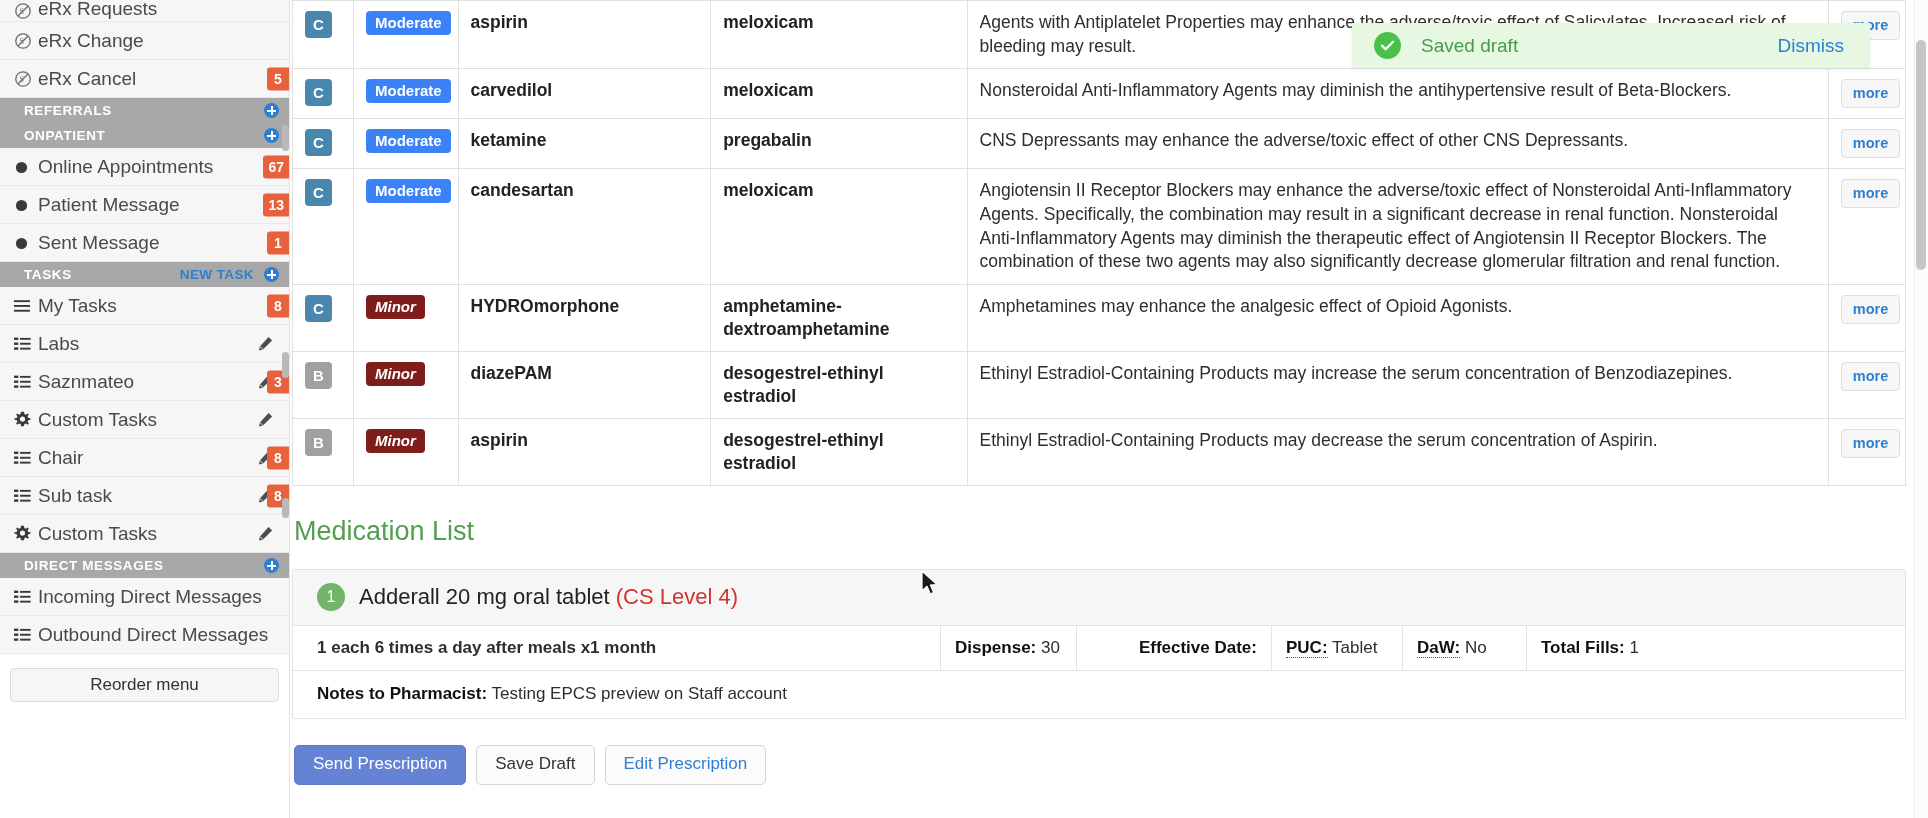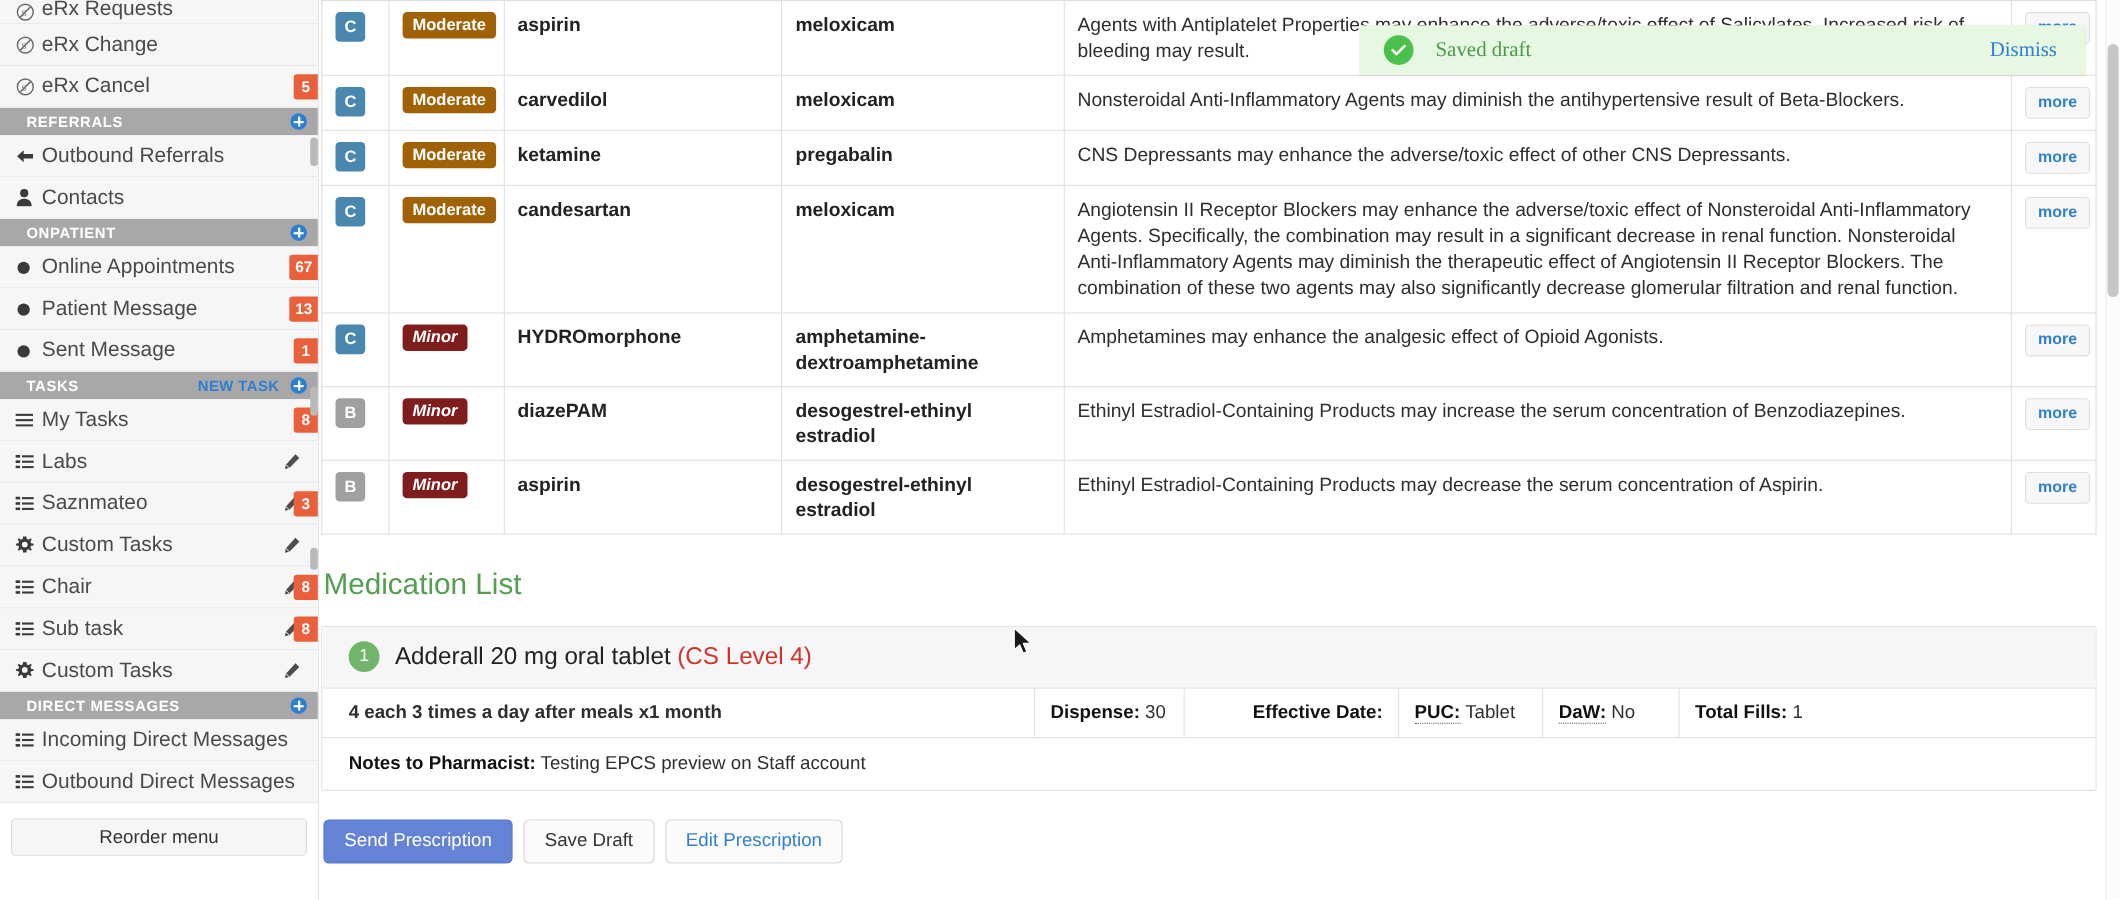--- a/index.html
+++ b/index.html
@@ -169,21 +169,21 @@
 
   .lvl-badge {
     display: inline-block;
     padding: 4px 9px 5px 9px;
     border-radius: 4px;
     color: #fff;
     font-size: 15px;
     font-weight: 700;
     line-height: 1;
   }
-  .lvl-Moderate { background: #a16207; }
+  .lvl-Moderate { background: #3b82f6; }
   .lvl-Minor    { background: #7f1d1d; font-style: italic; }
 
   .drug-name { font-weight: 700; color: #222; font-size: 17.5px; line-height: 1.32; }
   .ix-desc { font-size: 17.5px; line-height: 1.35; color: #2e2e2e; }
 
   .more-btn {
     display: inline-block;
     padding: 5px 11px 6px 11px;
     border: 1px solid #dedede;
     border-radius: 4px;
@@ -261,29 +261,28 @@
     line-height: 1.1;
     border: 1px solid transparent;
   }
   .btn-primary { background: #6583d4; border-color: #5b78c9; color: #fff; }
   .btn-default { background: #fbfbfb; border-color: #d5d5d5; color: #333; }
   .btn-link-ol { background: #fbfbfb; border-color: #d5d5d5; color: #2f7fd0; }
 
   
   #toast {
     position: absolute;
-    left: 1236px; top: 23px;
-    width: 660px; height: 45px;
+    left: 1352px; top: 23px;
+    width: 518px; height: 45px;
     background: #e6f7e2;
     display: flex;
     align-items: center;
     padding: 0 26px 0 22px;
     box-shadow: 0 1px 3px rgba(0,0,0,.08);
     z-index: 40;
-    font-family: Liberation Serif, serif;
   }
   .toast-check {
     width: 27px; height: 27px; border-radius: 50%;
     background: #4cc04c;
     display: inline-flex; align-items: center; justify-content: center;
     flex: 0 0 27px;
   }
   .toast-check svg { display:block; }
   #toast-text {
     margin-left: 20px;
@@ -348,39 +347,20 @@
           </span>
           <span class="nav-label">eRx Cancel</span>
           <span class="badge">5</span>
         </li>
       </ul>
     <div id="sidebar-sections">
         <div class="nav-section">
           <span class="sec-title">REFERRALS</span>
           <span class="plus-circle"></span>
         </div>
-        <ul class="nav-list">
-          <li class="nav-item">
-            <span class="nav-ico">
-              <svg width="18" height="16" viewBox="0 0 18 16">
-                <path d="M7.5,2.5 L1.5,8 L7.5,13.5 L7.5,10 L16,10 L16,6 L7.5,6 Z" fill="#3a3a3a"></path>
-              </svg>
-            </span>
-            <span class="nav-label">Outbound Referrals</span>
-          </li>
-          <li class="nav-item">
-            <span class="nav-ico">
-              <svg width="16" height="17" viewBox="0 0 16 17">
-                <circle cx="8" cy="4.6" r="3.7" fill="#3a3a3a"></circle>
-                <path d="M1.2,16.5 C1.2,11.6 4.3,9.6 8,9.6 C11.7,9.6 14.8,11.6 14.8,16.5 Z" fill="#3a3a3a"></path>
-              </svg>
-            </span>
-            <span class="nav-label">Contacts</span>
-          </li>
-        </ul>
         <div class="nav-section">
           <span class="sec-title">ONPATIENT</span>
           <span class="plus-circle"></span>
         </div>
         <ul class="nav-list">
           <li class="nav-item">
             <span class="nav-ico">
               <svg width="16" height="16" viewBox="0 0 16 16">
                 <circle cx="7.5" cy="8.5" r="5.6" fill="#3a3a3a"></circle>
               </svg>
@@ -650,21 +630,21 @@
       <h2 class="section-title">Medication List</h2>
 
       <div id="med-cards">
           <div class="med-card">
             <div class="med-head">
               <span class="med-num">1</span>
               <span class="med-title">Adderall 20 mg oral tablet</span>
               <span class="med-cs">(CS Level 4)</span>
             </div>
             <div class="med-detail-row">
-              <div class="med-cell cell-sig">4 each 3 times a day after meals x1 month</div>
+              <div class="med-cell cell-sig">1 each 6 times a day after meals x1 month</div>
               <div class="med-cell cell-disp"><b>Dispense:</b> <span>30</span></div>
               <div class="med-cell cell-eff"><b>Effective Date:</b></div>
               <div class="med-cell cell-puc"><b class="abbr-dot">PUC:</b> <span>Tablet</span></div>
               <div class="med-cell cell-daw"><b class="abbr-dot">DaW:</b> <span>No</span></div>
               <div class="med-cell cell-fill"><b>Total Fills:</b> <span>1</span></div>
             </div>
             <div class="med-notes"><b>Notes to Pharmacist:</b> <span>Testing EPCS preview on Staff account</span></div>
           </div>
         </div>
 

